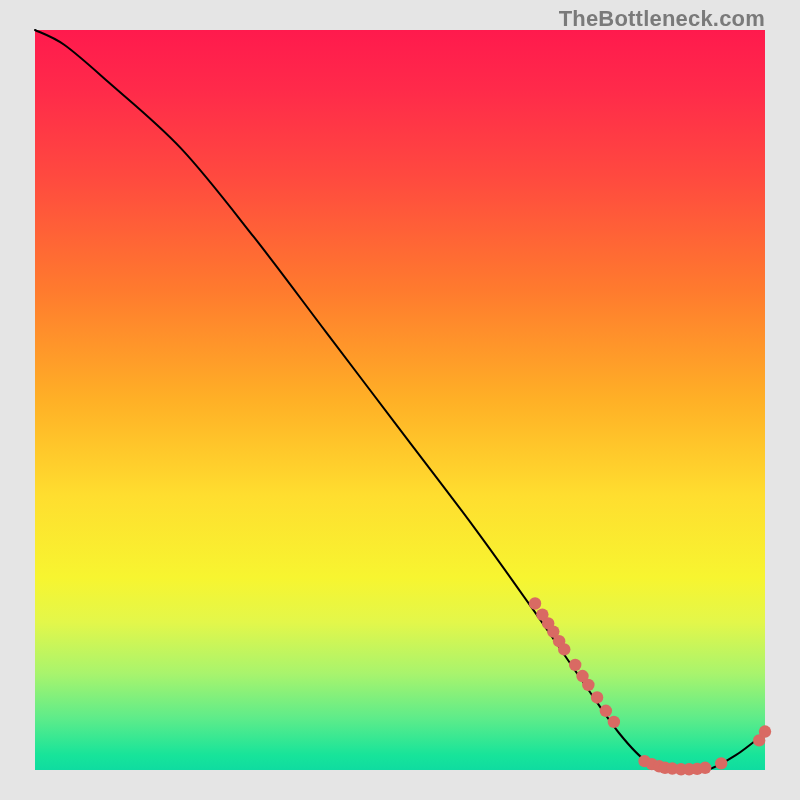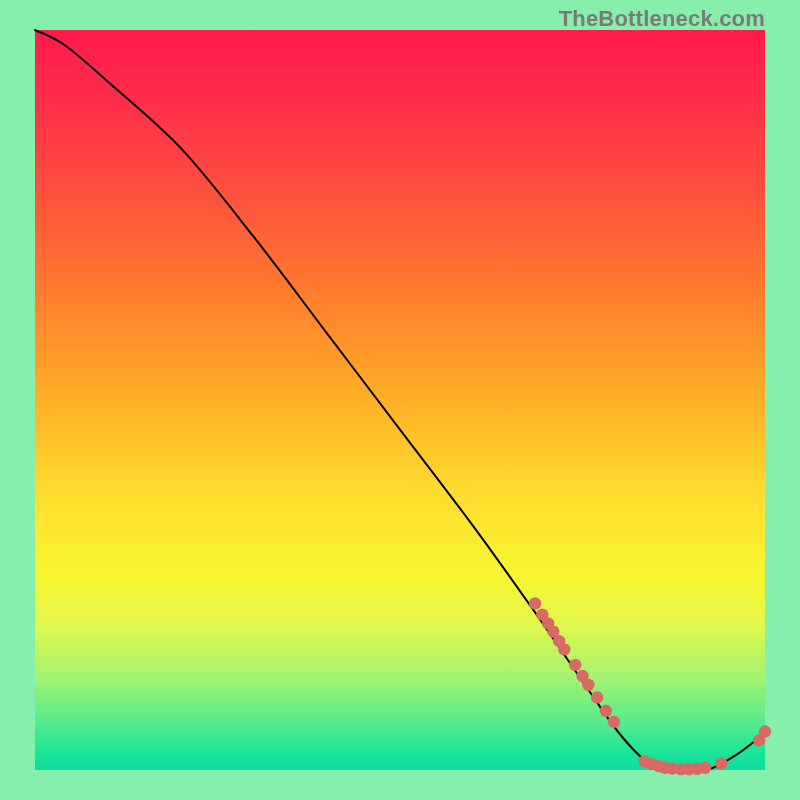--- a/index.html
+++ b/index.html
@@ -9,21 +9,21 @@
     height: 800px;
     background: #000000;
     overflow: hidden;
   }
   .frame {
     position: absolute;
     left: 0;
     top: 0;
     width: 800px;
     height: 800px;
-    background: #86efac;
+    background: #e5e5e5;
   }
   .plot-area {
     position: absolute;
     left: 35px;
     top: 30px;
     width: 730px;
     height: 740px;
     
     background: linear-gradient(to bottom,
       #ff1a4d 0%,

